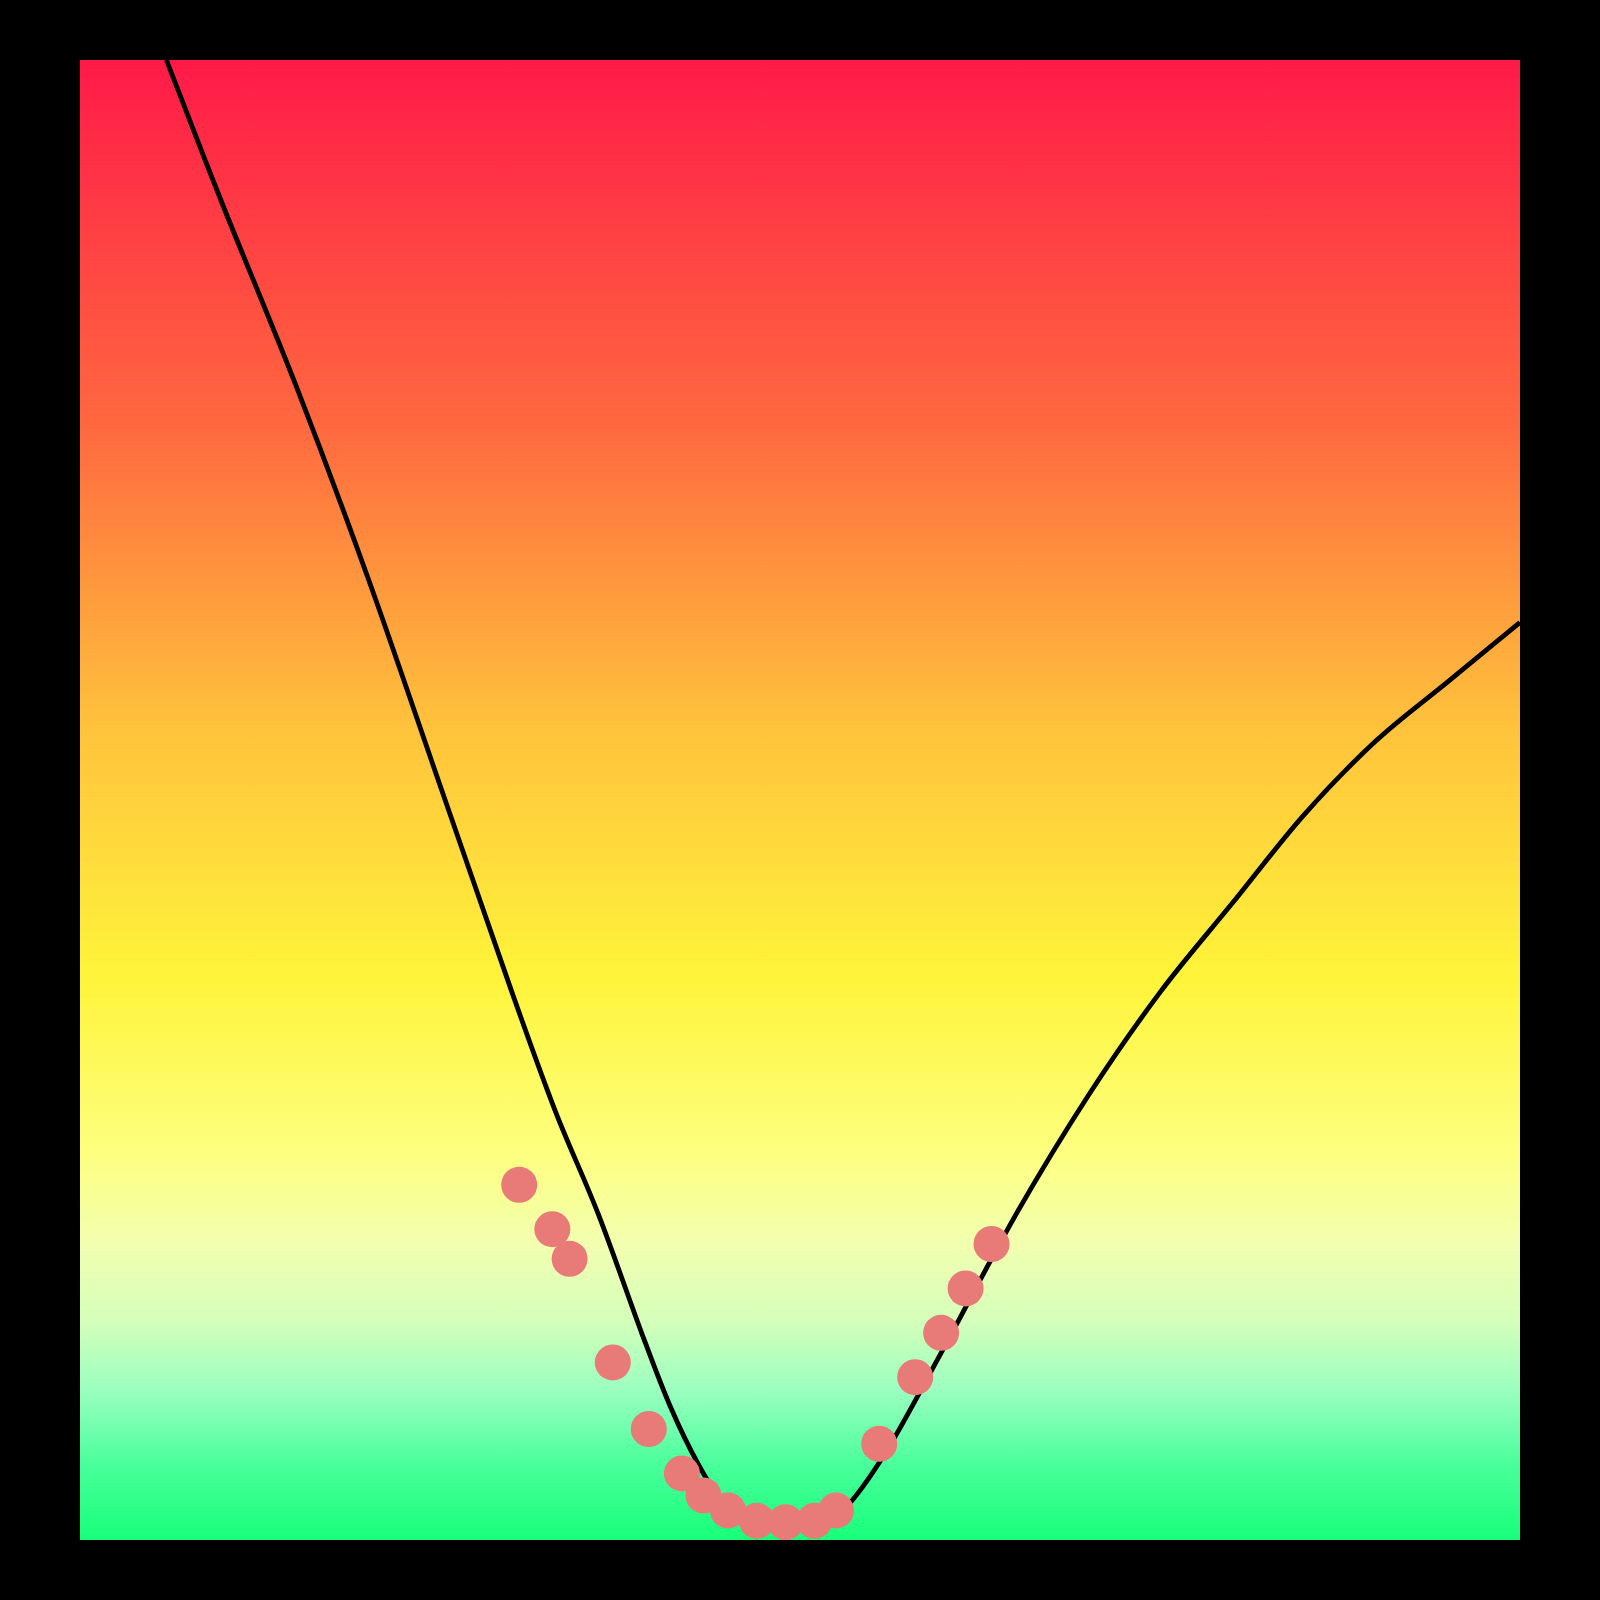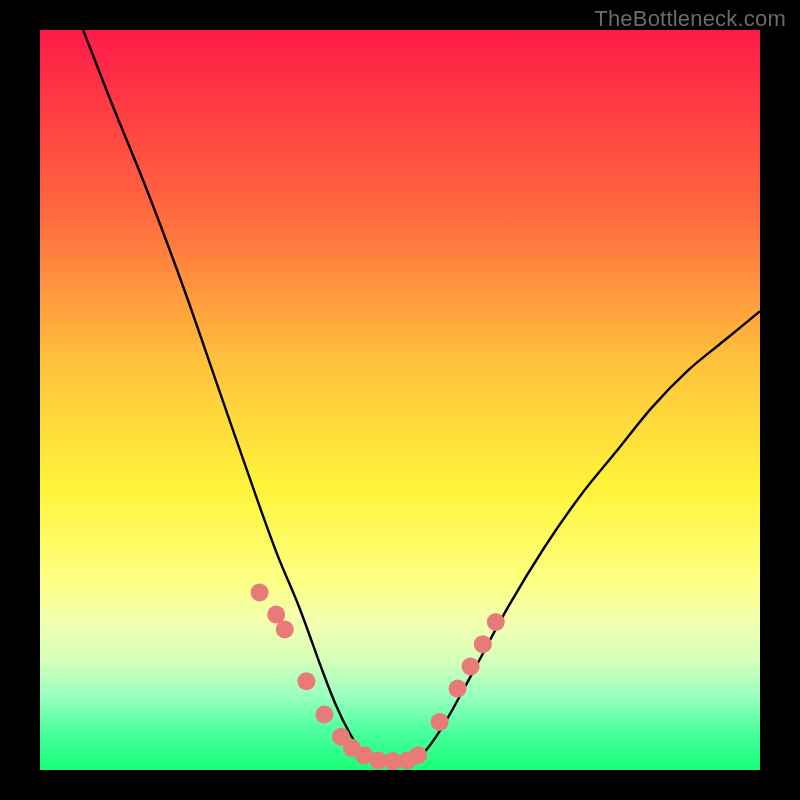--- a/index.html
+++ b/index.html
@@ -52,21 +52,20 @@
     top: 0;
     width: 720px;
     height: 740px;
   }
 </style>
 </head>
 <body>
 
 <div class="frame">
 
-  <div class="watermark">TheBottleneck.com</div>
 
   <div class="plot">
     <svg class="curve" viewBox="0 0 720 740" preserveAspectRatio="none">
       <path fill="none" stroke="#000" stroke-width="2.4" d="M 43.199999999999996 0 C 48 12.333333333333334 61.199999999999996 46.866666666666674 72 74 C 82.8 101.13333333333333 96 131.9666666666666 108 162.79999999999995 C 120 193.6333333333333 132 225.7 144 259 C 156 292.3 168 328.0666666666666 180 362.59999999999997 C 192 397.1333333333333 206.4 439.06666666666666 216 466.2 C 225.6 493.3333333333333 230.40000000000003 506.9 237.60000000000002 525.4 C 244.8 543.9 252 558.7 259.2 577.2 C 266.4 595.7 274.8 620.3666666666667 280.8 636.4 C 286.8 652.4333333333333 290.4 662.3 295.2 673.4 C 300 684.5 304.8 694.3666666666667 309.6 703 C 314.40000000000003 711.6333333333333 319.2 720.2666666666667 324 725.2 C 328.8 730.1333333333334 333.59999999999997 731.3666666666667 338.4 732.6 C 343.2 733.8333333333334 348 732.6 352.8 732.6 C 357.6 732.6 362.4 733.8333333333334 367.2 732.6 C 372 731.3666666666667 375.6 731.3666666666667 381.6 725.2 C 387.6 719.0333333333334 394.80000000000007 709.1666666666667 403.20000000000005 695.6 C 411.6 682.0333333333333 421.2 663.5333333333333 432 643.8 C 442.8 624.0666666666666 456 598.1666666666667 468 577.2 C 480 556.2333333333333 491.99999999999994 536.5 503.99999999999994 518 C 516 499.5 528 482.23333333333335 540 466.2 C 552 450.16666666666663 564 436.6 576 421.8 C 588 407 600 390.9666666666667 612 377.40000000000003 C 624 363.83333333333337 636 351.5 648 340.4 C 660 329.29999999999995 672 320.6666666666667 684 310.8 C 696 300.93333333333334 714 286.1333333333333 720 281.2"></path>
       <g>
           <circle cx="219.6" cy="562.4" r="9" fill="#e87a78"></circle>
           <circle cx="236.15999999999997" cy="584.6" r="9" fill="#e87a78"></circle>
           <circle cx="244.8" cy="599.4" r="9" fill="#e87a78"></circle>
           <circle cx="266.4" cy="651.2" r="9" fill="#e87a78"></circle>
           <circle cx="284.40000000000003" cy="684.5" r="9" fill="#e87a78"></circle>

